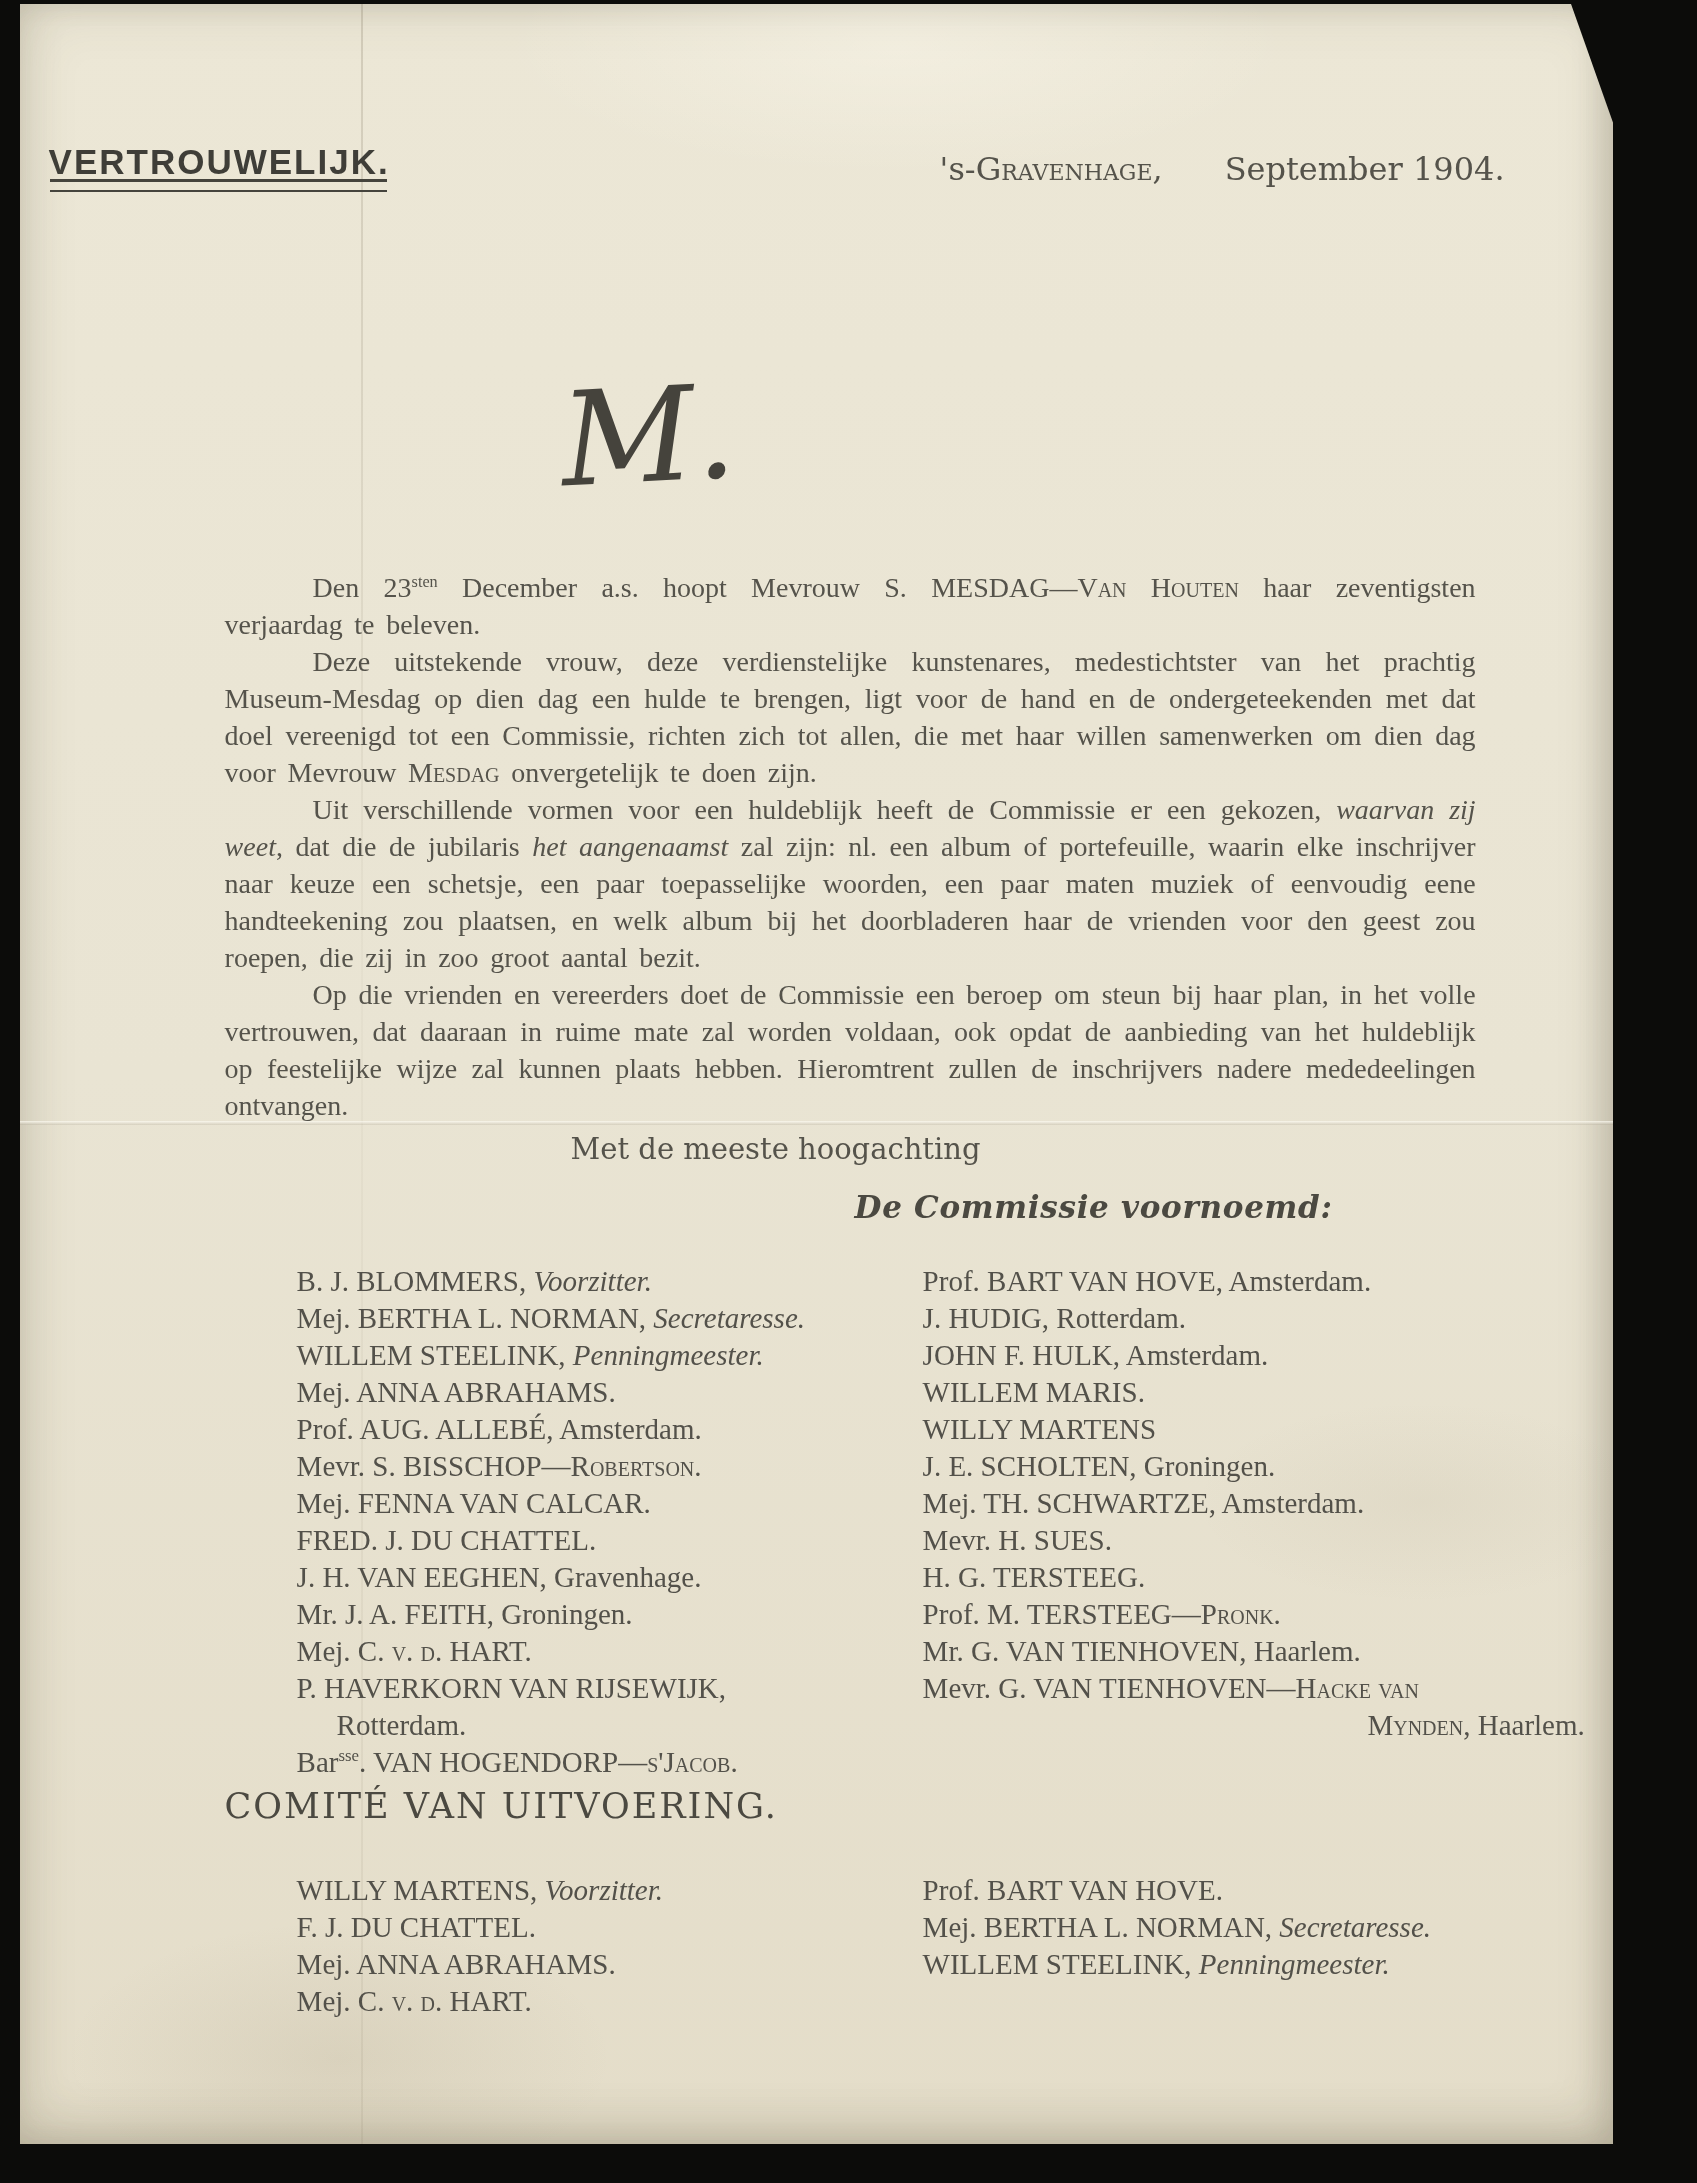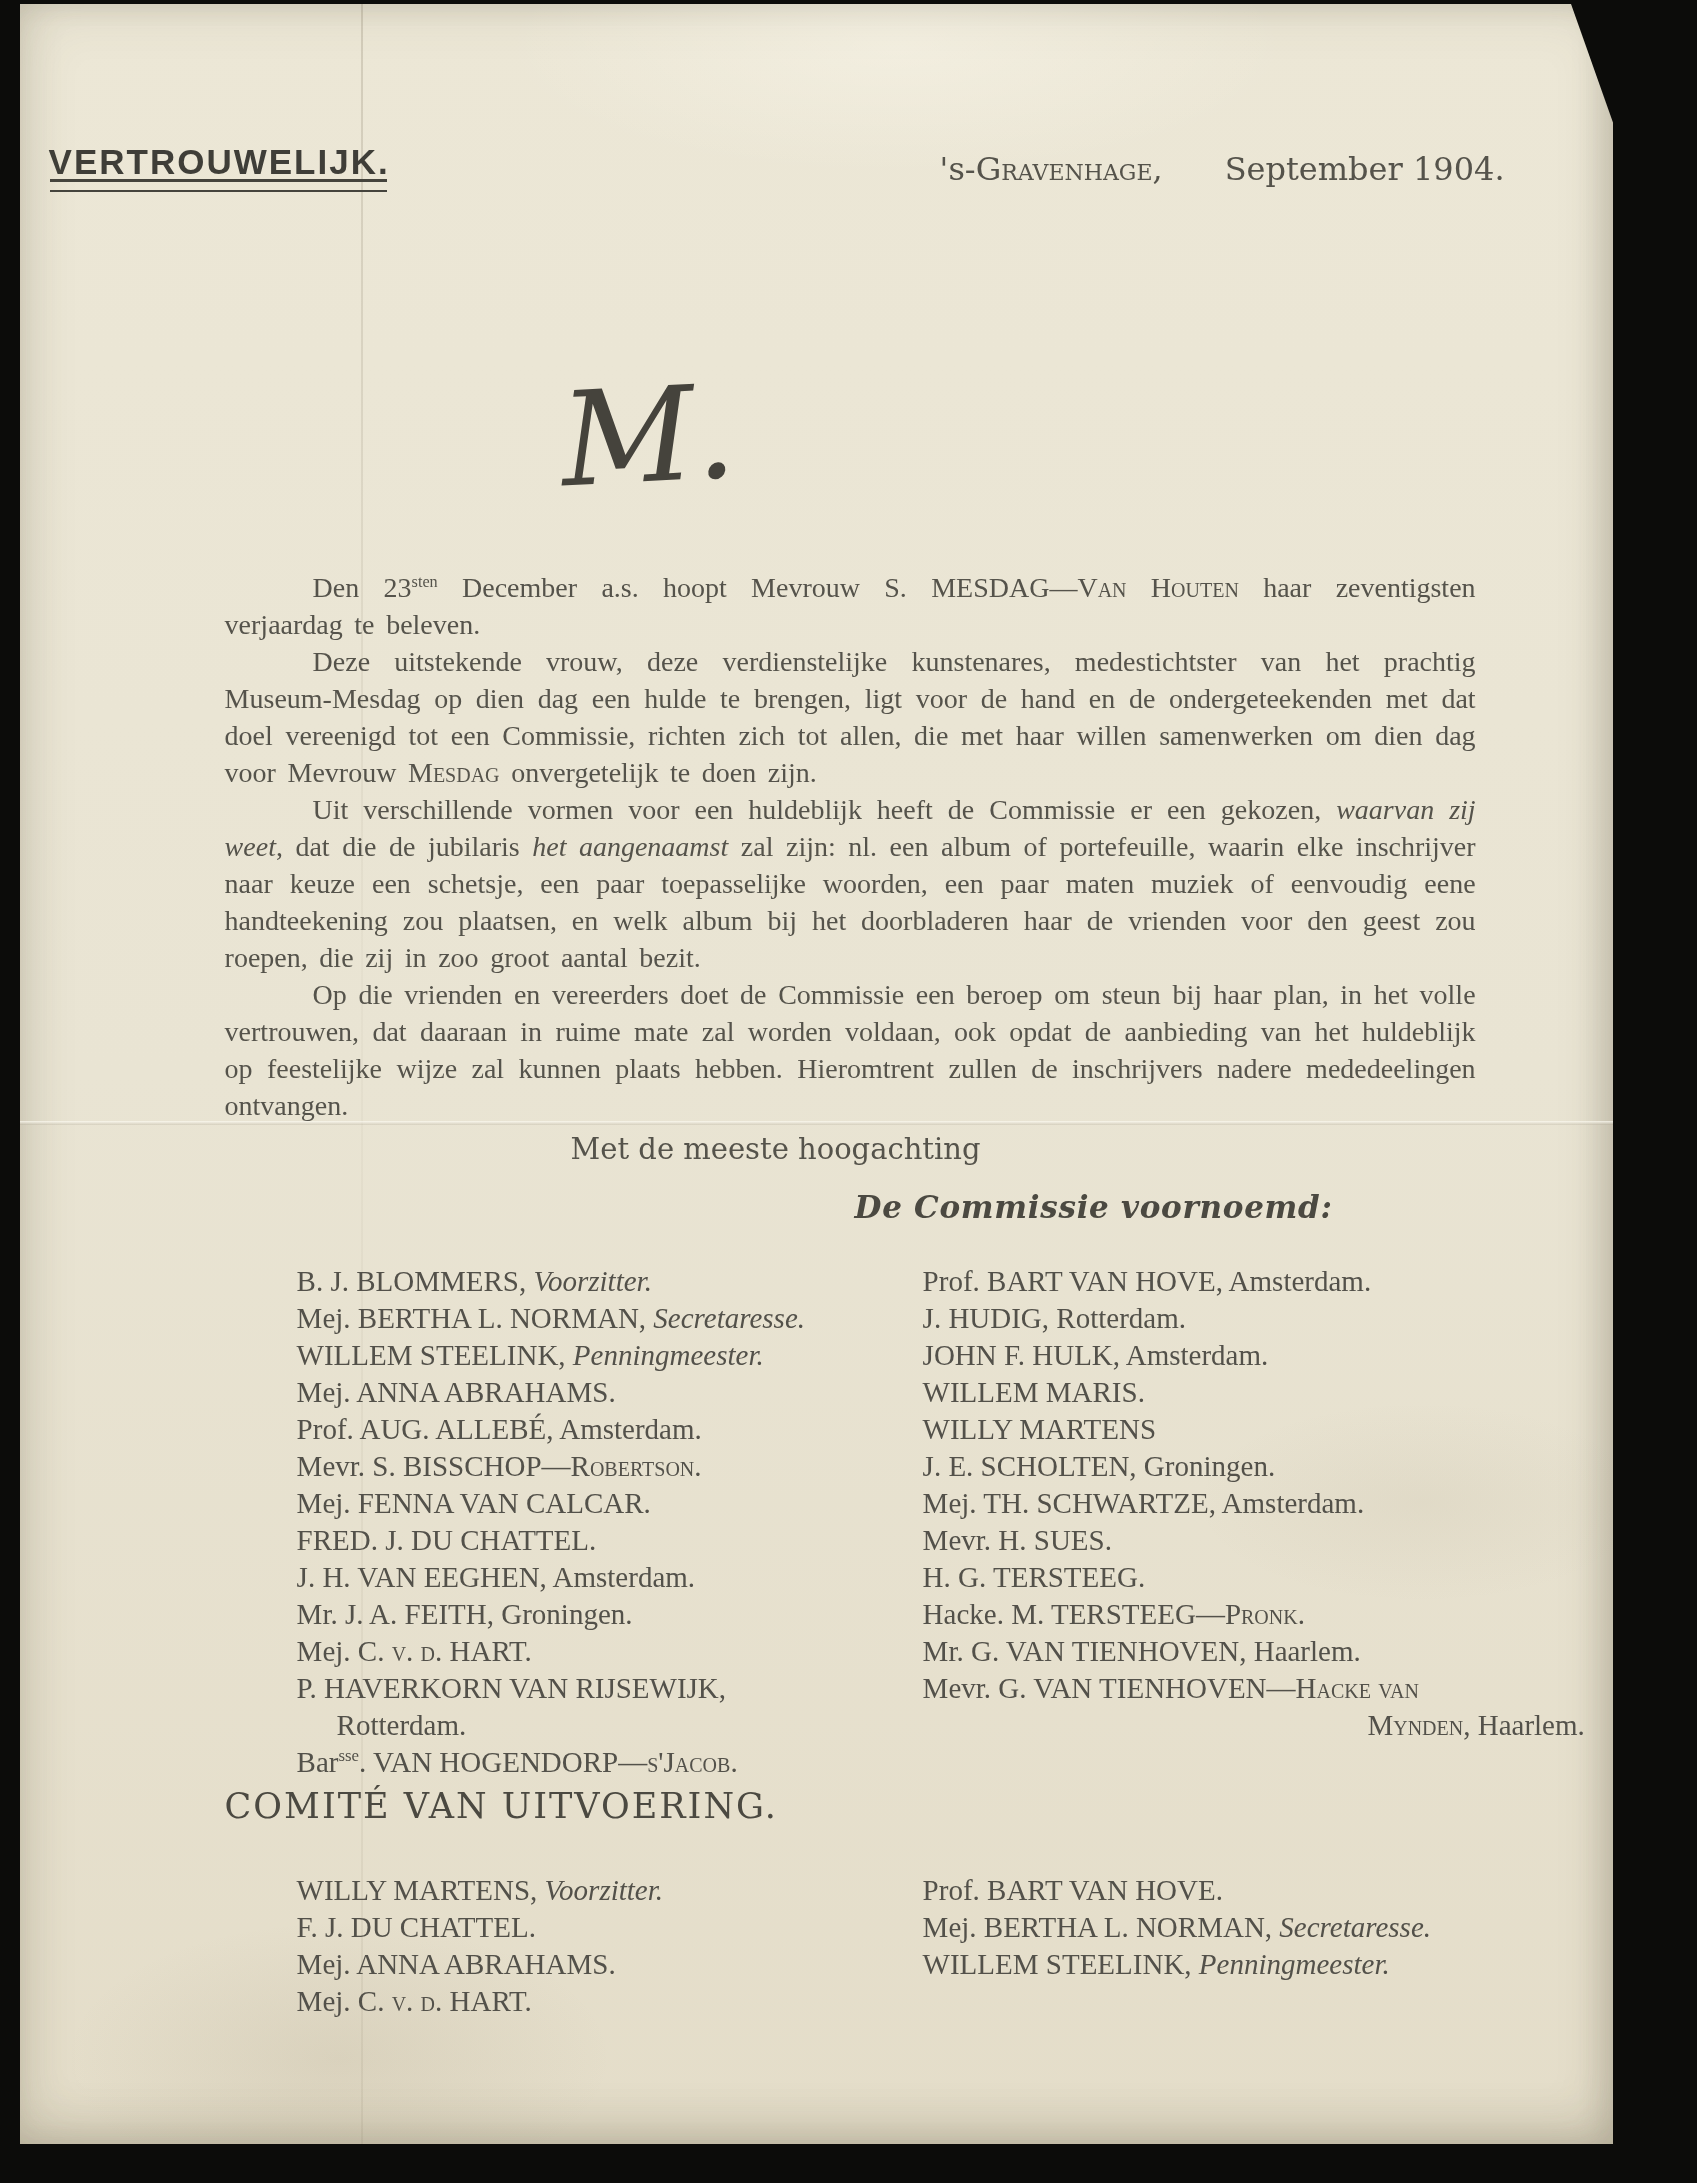--- a/index.html
+++ b/index.html
@@ -115,38 +115,38 @@
 
     <ul class="col col-left">
         <li><span class="sg-n">B. J. BLOMMERS, </span><span class="sg-i">Voorzitter.</span></li>
         <li><span class="sg-n">Mej. BERTHA L. NORMAN, </span><span class="sg-i">Secretaresse.</span></li>
         <li><span class="sg-n">WILLEM STEELINK, </span><span class="sg-i">Penningmeester.</span></li>
         <li><span class="sg-n">Mej. ANNA ABRAHAMS.</span></li>
         <li><span class="sg-n">Prof. AUG. ALLEBÉ, Amsterdam.</span></li>
         <li><span class="sg-n">Mevr. S. BISSCHOP—</span><span class="sg-sc">Robertson.</span></li>
         <li><span class="sg-n">Mej. FENNA VAN CALCAR.</span></li>
         <li><span class="sg-n">FRED. J. DU CHATTEL.</span></li>
-        <li><span class="sg-n">J. H. VAN EEGHEN, Amsterdam.</span></li>
+        <li><span class="sg-n">J. H. VAN EEGHEN, Gravenhage.</span></li>
         <li><span class="sg-n">Mr. J. A. FEITH, Groningen.</span></li>
         <li><span class="sg-n">Mej. C. </span><span class="sg-sc">v. d.</span><span class="sg-n"> HART.</span></li>
         <li><span class="sg-n">P. HAVERKORN VAN RIJSEWIJK,</span></li>
         <li class="cont"><span class="sg-n">Rotterdam.</span></li>
         <li><span class="sg-n">Bar</span><span class="sg-sup">sse</span><span class="sg-n">. VAN HOGENDORP—</span><span class="sg-sc">s'Jacob.</span></li>
       </ul>
     <ul class="col col-right">
         <li><span class="sg-n">Prof. BART VAN HOVE, Amsterdam.</span></li>
         <li><span class="sg-n">J. HUDIG, Rotterdam.</span></li>
         <li><span class="sg-n">JOHN F. HULK, Amsterdam.</span></li>
         <li><span class="sg-n">WILLEM MARIS.</span></li>
         <li><span class="sg-n">WILLY MARTENS</span></li>
         <li><span class="sg-n">J. E. SCHOLTEN, Groningen.</span></li>
         <li><span class="sg-n">Mej. TH. SCHWARTZE, Amsterdam.</span></li>
         <li><span class="sg-n">Mevr. H. SUES.</span></li>
         <li><span class="sg-n">H. G. TERSTEEG.</span></li>
-        <li><span class="sg-n">Hacke. M. TERSTEEG—</span><span class="sg-sc">Pronk.</span></li>
+        <li><span class="sg-n">Prof. M. TERSTEEG—</span><span class="sg-sc">Pronk.</span></li>
         <li><span class="sg-n">Mr. G. VAN TIENHOVEN, Haarlem.</span></li>
         <li><span class="sg-n">Mevr. G. VAN TIENHOVEN—</span><span class="sg-sc">Hacke van</span></li>
         <li class="cont-right"><span class="sg-sc">Mynden,</span><span class="sg-n"> Haarlem.</span></li>
       </ul>
 
     <div class="comite-heading">COMITÉ VAN UITVOERING.</div>
 
     <ul class="col col-left comite">
         <li><span class="sg-n">WILLY MARTENS, </span><span class="sg-i">Voorzitter.</span></li>
         <li><span class="sg-n">F. J. DU CHATTEL.</span></li>

